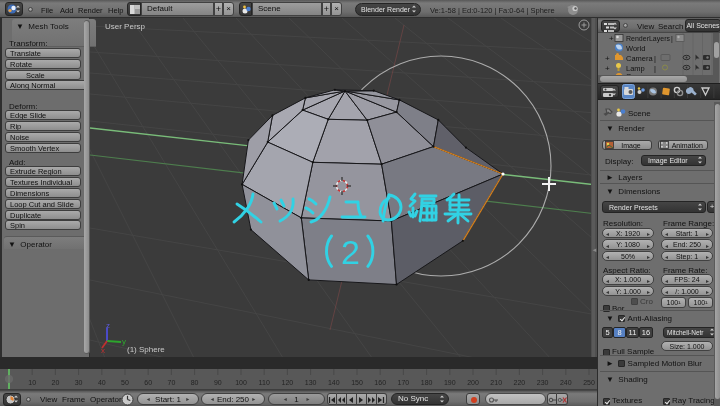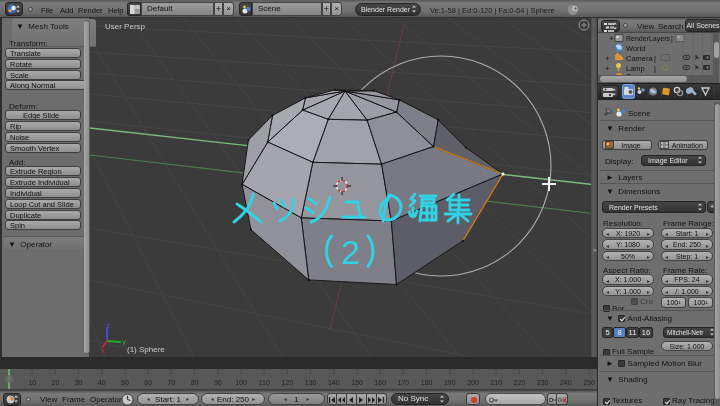--- a/index.html
+++ b/index.html
@@ -230,31 +230,31 @@
         <path d="M 2,5 L 7,3 L 5,7 Z" fill="#8f8f8f"></path>
       </svg>
     </div>
     <div class="abs" style="left:0;top:18px;width:90px;height:339px;background:#6d6d6d;border-left:2px solid #2e2e2e;border-right:1px solid #303030">
       <div class="abs" style="left:10px;top:1px;width:84px;height:28px;background:linear-gradient(#7d7d7d,#717171);border-radius:3px 3px 0 0;border-bottom:1px solid #5e5e5e">
         <span class="lbl" style="position:absolute;left:4px;top:3px">▼&nbsp;&nbsp;Mesh Tools</span>
       </div>
       <div class="abs lbl" style="left:7px;top:21px">Transform:</div>
       <div class="abs btn" style="left:3px;top:30.0px;width:76px;height:10px;line-height:9px;padding-left:4px">Translate</div>
       <div class="abs btn" style="left:3px;top:40.8px;width:76px;height:10px;line-height:9px;padding-left:4px">Rotate</div>
-      <div class="abs btn" style="left:3px;top:51.6px;width:76px;height:10px;line-height:9px;padding-left:4px">Scale</div>
+      <div class="abs btn" style="left:3px;top:51.6px;width:76px;height:10px;line-height:9px;padding-left:20px">Scale</div>
       <div class="abs btn" style="left:3px;top:62.400000000000006px;width:85px;height:10px;line-height:9px;padding-left:4px">Along Normal</div>
       <div class="abs lbl" style="left:7px;top:84px">Deform:</div>
-      <div class="abs btn" style="left:3px;top:92.4px;width:76px;height:10px;line-height:9px;padding-left:17px">Edge Slide</div>
+      <div class="abs btn" style="left:3px;top:92.4px;width:76px;height:10px;line-height:9px;padding-left:4px">Edge Slide</div>
       <div class="abs btn" style="left:3px;top:103.2px;width:76px;height:10px;line-height:9px;padding-left:4px">Rip</div>
       <div class="abs btn" style="left:3px;top:114.0px;width:76px;height:10px;line-height:9px;padding-left:4px">Noise</div>
       <div class="abs btn" style="left:3px;top:124.80000000000001px;width:76px;height:10px;line-height:9px;padding-left:4px">Smooth Vertex</div>
       <div class="abs lbl" style="left:7px;top:140px">Add:</div>
       <div class="abs btn" style="left:3px;top:148.4px;width:76px;height:10px;line-height:9px;padding-left:4px">Extrude Region</div>
-      <div class="abs btn" style="left:3px;top:159.20000000000002px;width:76px;height:10px;line-height:9px;padding-left:4px">Extrude Individual</div>
-      <div class="abs btn" style="left:3px;top:170.0px;width:76px;height:10px;line-height:9px;padding-left:4px">Individual</div>
+      <div class="abs btn" style="left:3px;top:159.20000000000002px;width:76px;height:10px;line-height:9px;padding-left:4px">Textures Individual</div>
+      <div class="abs btn" style="left:3px;top:170.0px;width:76px;height:10px;line-height:9px;padding-left:4px">Dimensions</div>
       <div class="abs btn" style="left:3px;top:180.8px;width:76px;height:10px;line-height:9px;padding-left:4px">Loop Cut and Slide</div>
       <div class="abs btn" style="left:3px;top:191.60000000000002px;width:76px;height:10px;line-height:9px;padding-left:4px">Duplicate</div>
       <div class="abs btn" style="left:3px;top:202.4px;width:76px;height:10px;line-height:9px;padding-left:4px">Spin</div>
       <div class="abs" style="left:2px;top:218px;width:84px;height:13px;background:linear-gradient(#7d7d7d,#717171);border-radius:3px 3px 0 0;border-top:1px solid #5a5a5a">
         <span class="lbl" style="position:absolute;left:4px;top:3px">▼&nbsp;&nbsp;Operator</span>
       </div>
       <div class="abs" style="left:81.5px;top:2px;width:6px;height:334px;background:#5c5c5c;border-radius:3px"></div>
       <div class="abs" style="left:82px;top:3px;width:5px;height:332px;background:linear-gradient(90deg,#a8a8a8,#8d8d8d);border-radius:3px"></div>
     </div>
     <div class="abs" style="left:0;top:369px;width:597px;height:21px;background:#585858;border-bottom:1px solid #3e3e3e;overflow:hidden">

